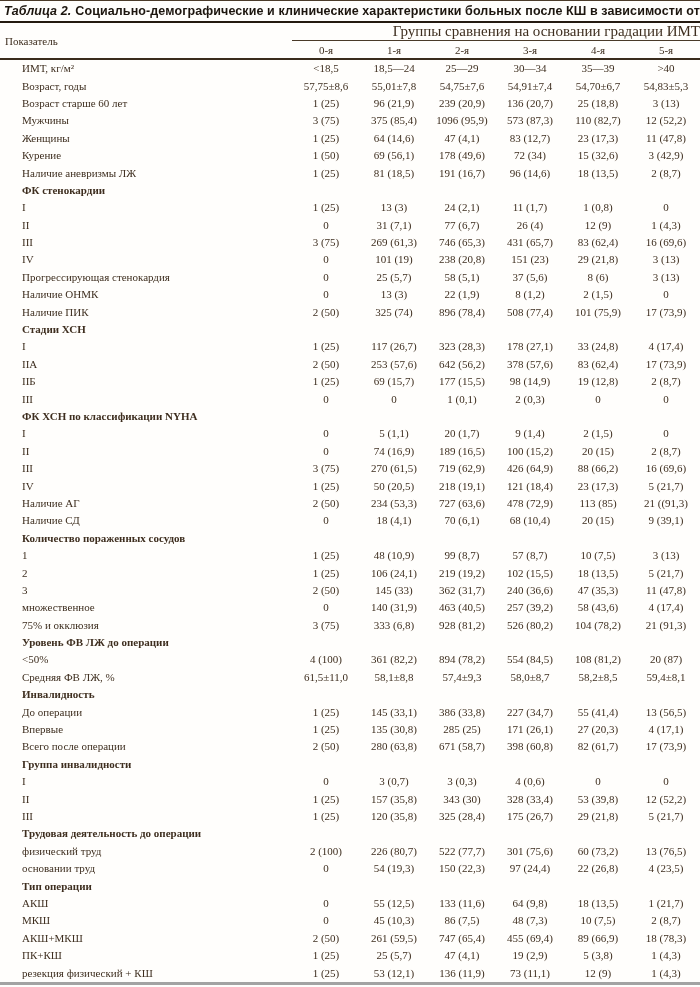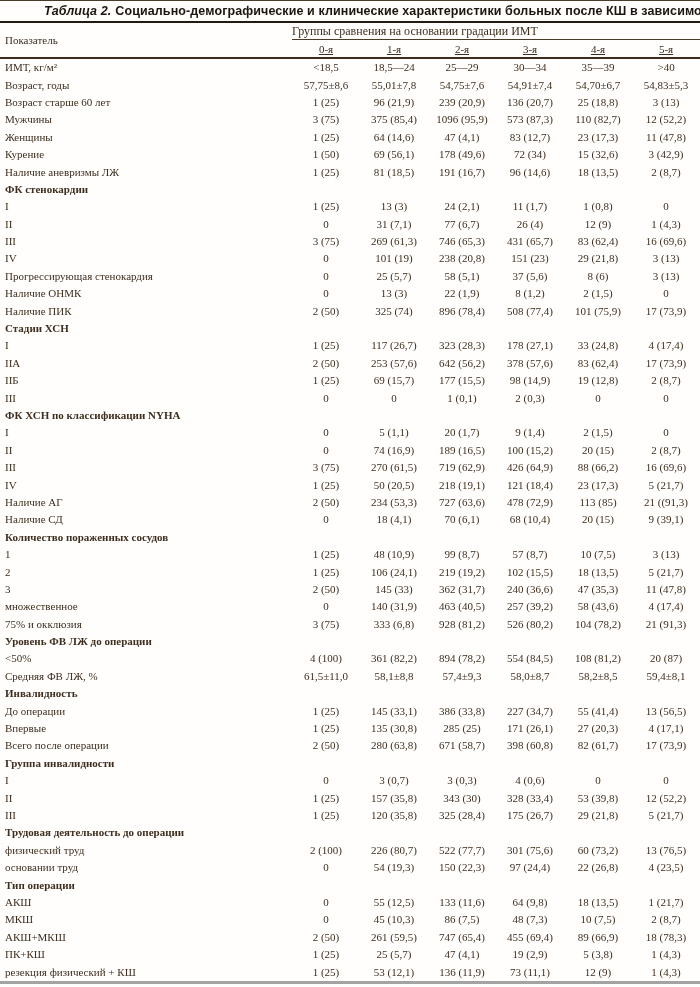--- a/index.html
+++ b/index.html
@@ -8,34 +8,34 @@
     font-family:"Liberation Serif", serif; color:#3e2e1f; overflow:hidden;
     box-sizing:border-box;
   }
   .top-rule { border-top:1px solid #4a3a28; width:100%; }
   .title {
     font-family:"Liberation Sans", sans-serif; font-weight:bold;
     font-size:12.5px; color:#1c150e; padding:3px 2px 3px 4px;
     border-bottom:2px solid #241a10; letter-spacing:0.1px;
     white-space:nowrap;
   }
-  .title .tbl-label { font-style:italic; margin-right:4px;margin-left:40px; }
+  .title .tbl-label { font-style:italic; margin-right:4px; }
   table { width:100%; border-collapse:collapse; table-layout:fixed; border-bottom:3px solid #a3a3a3; }
   col.c-label { width:292px; }
   col.c-val { width:68px; }
   thead th { font-weight:normal; font-size:11px; color:#3e2e1f; padding:0; }
   th.indicator { text-align:left; padding-left:5px; vertical-align:middle; }
   th.groups {
-    text-align:left; font-size:12px; height:16px;
+    text-align:right; font-size:15px; height:16px;
     border-bottom:1px solid #4a3a28; vertical-align:middle;
   }
-  tr.col-heads th { height:17px; text-align:center; vertical-align:middle;text-decoration:underline; }
+  tr.col-heads th { height:17px; text-align:center; vertical-align:middle; }
   thead tr.col-heads th, thead th.indicator { border-bottom:2px solid #3a2c1c; }
   tbody td { font-size:11px; height:17.4px; padding:0; vertical-align:middle; line-height:1; }
-  tbody td.lbl { text-align:left; padding-left:5px; white-space:nowrap; }
+  tbody td.lbl { text-align:left; padding-left:22px; white-space:nowrap; }
   tbody td.lbl.section { font-weight:bold;margin-top:48px; }
   tbody td.val { text-align:center; white-space:nowrap; }
 </style>
 </head>
 <body>
 
 <div class="sheet">
   <div class="top-rule"></div>
   <div class="title">
     <span class="tbl-label">Таблица 2.</span><span>Социально-демографические и клинические характеристики больных после КШ в зависимости от ИМТ</span>

